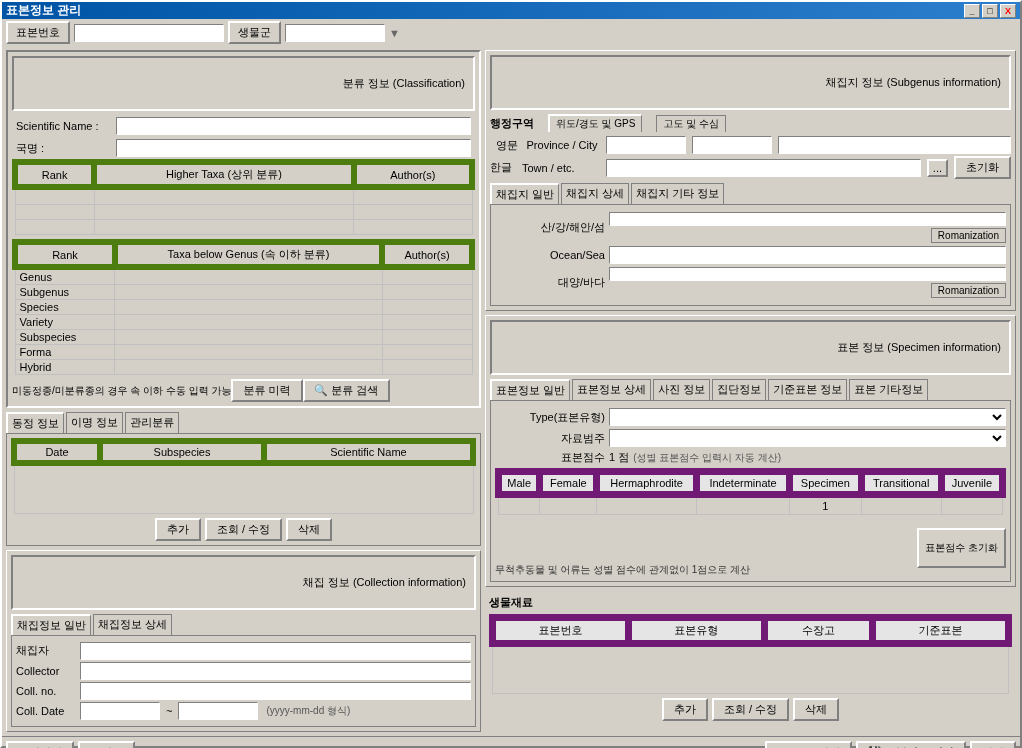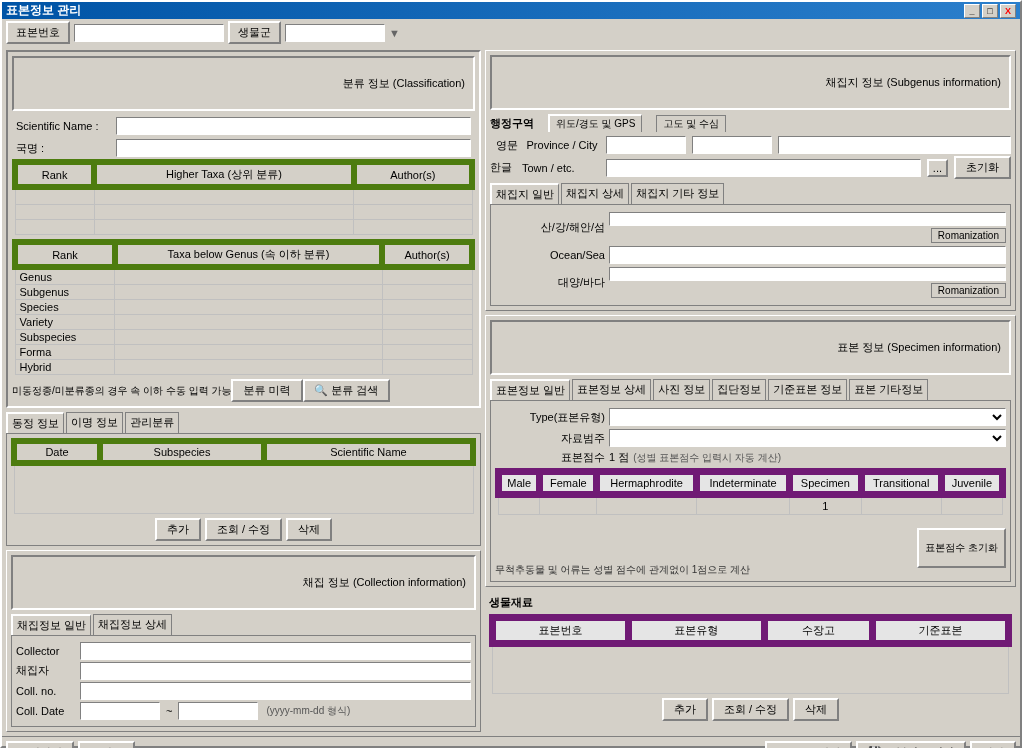--- a/index.html
+++ b/index.html
@@ -395,25 +395,25 @@
       </div>
 
       <div class="section-box">
         <div class="section-title">채집 정보 (Collection information)</div>
         <div class="tab-bar">
           <div class="tab active">채집정보 일반</div>
           <div class="tab">채집정보 상세</div>
         </div>
         <div class="tab-content">
           <div class="info-row">
+            <span class="info-label">채집자</span>
+            <input type="text" class="field" style="flex: 1 1 0%;">
+          </div>
+          <div class="info-row">
             <span class="info-label">Collector</span>
-            <input type="text" class="field" style="flex: 1 1 0%;">
-          </div>
-          <div class="info-row">
-            <span class="info-label">채집자</span>
             <input type="text" class="field" style="flex: 1 1 0%;">
           </div>
           <div class="info-row">
             <span class="info-label">Coll. no.</span>
             <input type="text" class="field" style="flex: 1 1 0%;">
           </div>
           <div class="info-row">
             <span class="info-label">Coll. Date</span>
             <input type="text" class="field" style="width: 80px;">
             <span style="margin:0 2px;">~</span>

